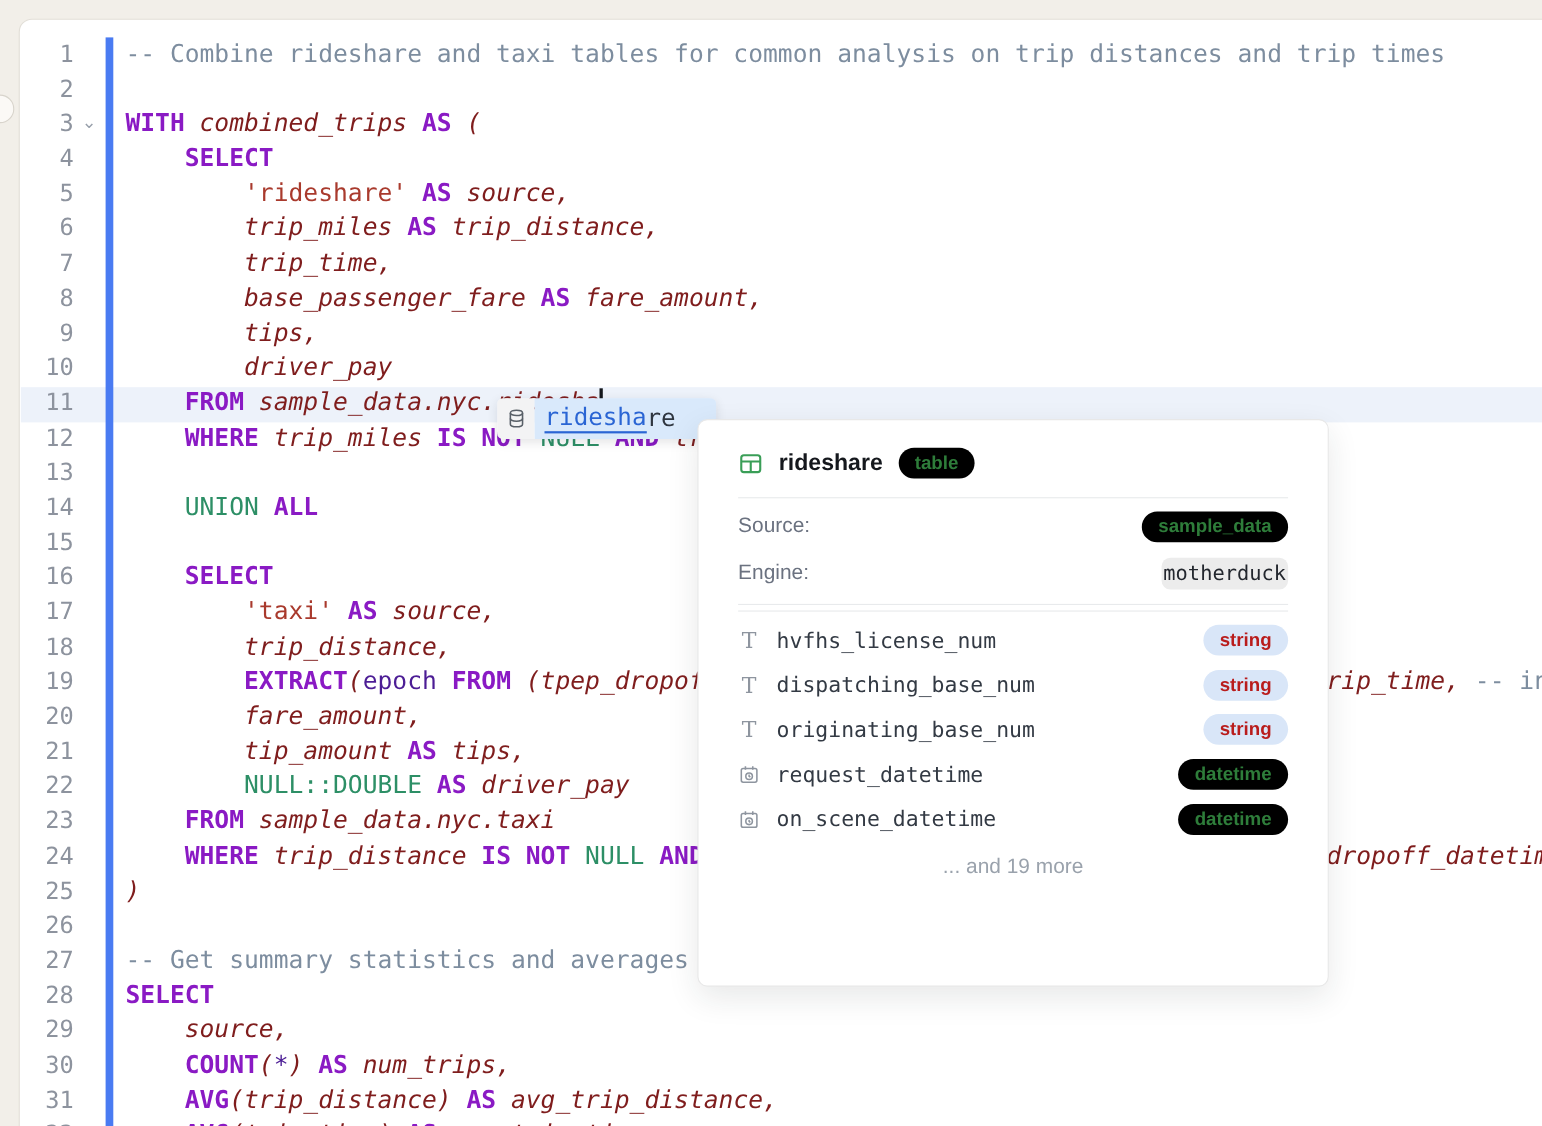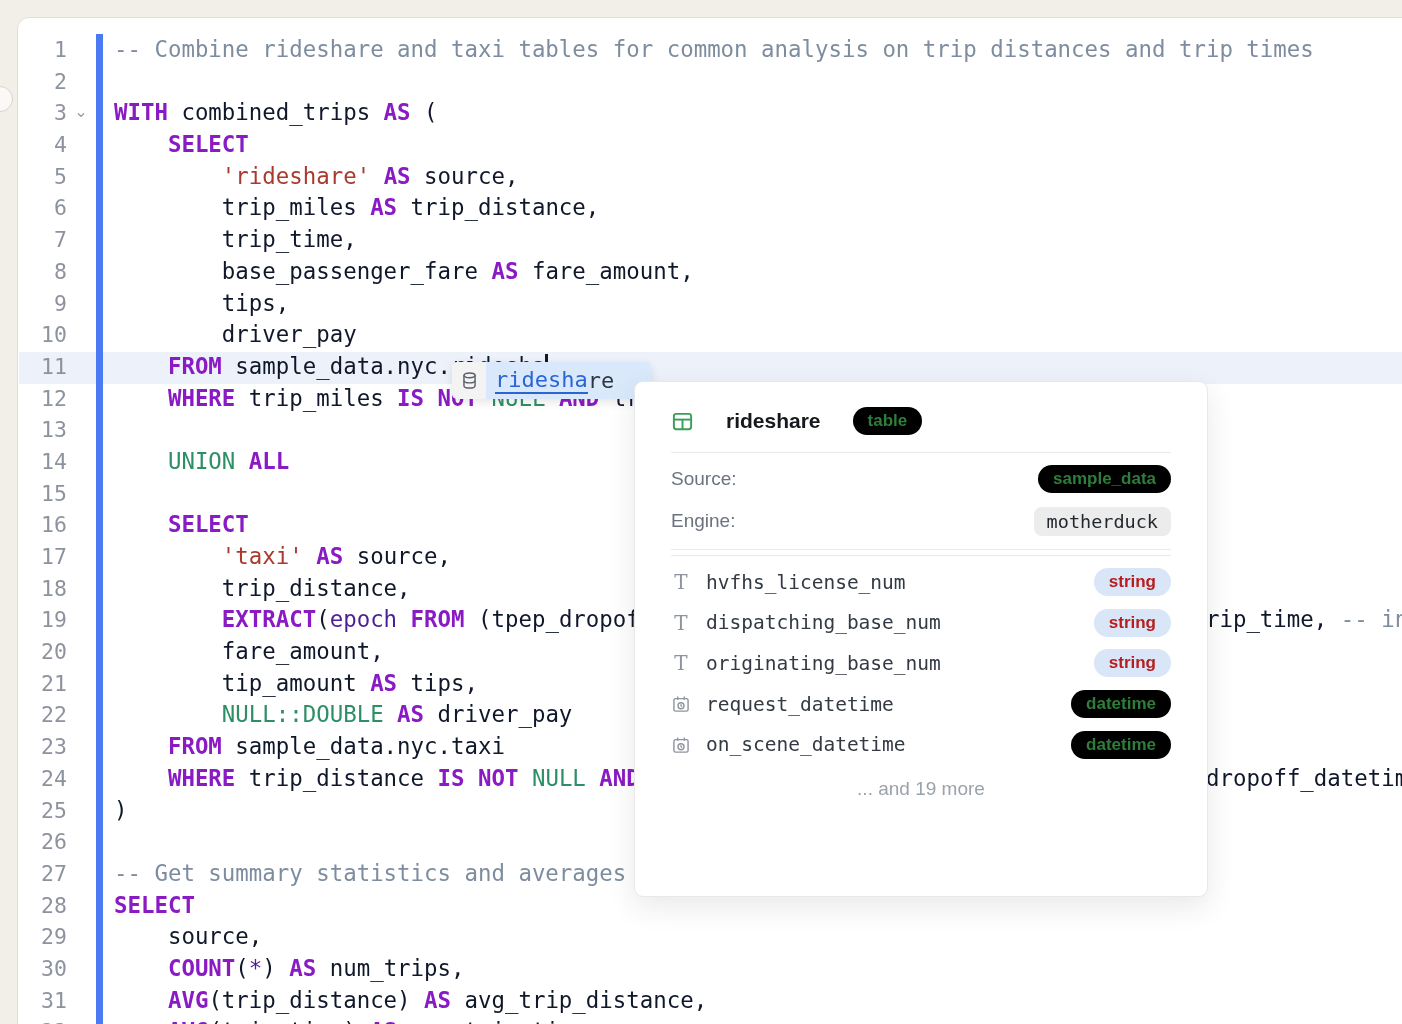--- a/index.html
+++ b/index.html
@@ -18,42 +18,42 @@
         color:#98a0ab;font-size:16px;z-index:2;cursor:pointer;}
   .gbar{position:absolute;left:78px;top:16px;width:7px;bottom:0;background:#4a7bf2;z-index:2;}
   .code{position:absolute;left:96px;top:16px;z-index:3;font-family:"DejaVu Sans Mono",monospace;
         font-size:22.4px;}
   .code-line{height:31.7px;line-height:31.7px;white-space:pre;color:#22272e;}
   .tk-kw{color:#8a1ac4;font-weight:bold;}
   .tk-kwl{color:#4c1d95;}
   .tk-str{color:#a93a2d;}
   .tk-grn{color:#2d8f66;}
   .tk-com{color:#7d8d9f;}
-  .tk-d{color:#0f172a;}
+  .tk-d{color:#7f1d1d;font-style:italic;}
   .caret{display:inline-block;width:2.5px;height:25px;background:#15181d;vertical-align:-5px;}
   
   .ac{position:absolute;left:452px;top:362px;height:37px;display:flex;z-index:20;
       box-shadow:0 3px 10px rgba(30,35,40,.12);border-radius:5px;}
   .ac-icon{width:34px;background:#f3f3f4;border-radius:5px 0 0 5px;display:flex;
            align-items:center;justify-content:center;}
   .ac-item{width:156px;background:#d9e9fb;border-radius:0 5px 5px 0;display:flex;align-items:center;
            padding-left:9px;font-family:"DejaVu Sans Mono",monospace;font-size:22px;}
   .ac-typed{color:#2a65d4;border-bottom:2.5px solid #2a65d4;}
   .ac-rest{color:#2f3640;}
   
   .popup{position:absolute;left:634px;top:381px;width:574px;height:516px;background:#fff;
          border:1px solid #e8e8e8;border-radius:9px;box-shadow:0 10px 28px rgba(31,35,40,.10);
          z-index:30;box-sizing:border-box;padding:0 36px;}
-  .pop-head{margin-top:25px;display:flex;align-items:center;gap:32px;}
+  .pop-head{margin-top:25px;display:flex;align-items:center;gap:14px;}
   .pop-title{font-size:21px;font-weight:bold;color:#15181d;}
   .pill{display:inline-block;border-radius:999px;padding:4px 15px;font-size:17px;font-weight:bold;}
   .pill-green{background:#000000;color:#2e7d3a;}
   .pill-blue{background:#d9e6f8;color:#b91c1c;}
   .pill-gray{background:#ececec;color:#23272e;font-family:"DejaVu Sans Mono",monospace;
-             font-weight:normal;font-size:18.5px;border-radius:8px;padding:4px 13px;}
+             font-weight:normal;font-size:18.5px;border-radius:8px;padding:4px 2px;}
   .divider{height:1px;background:#e8eaec;}
   .d1{margin-top:17px;} .d2{margin-top:7px;} .d3{margin-top:5px;}
   .info-row{height:42px;display:flex;align-items:center;justify-content:space-between;gap:36px;}
   .info-rows{margin-top:5px;}
   .info-label{font-size:19px;color:#6b7280;}
   .cols-count{height:48px;display:flex;align-items:center;gap:11px;color:#565d68;font-size:19px;}
   .col-row{height:40.6px;display:flex;align-items:center;justify-content:space-between;}
   .col-rows{margin-top:6px;}
   .col-left{display:flex;align-items:center;gap:15px;}
   .col-name{font-family:"DejaVu Sans Mono",monospace;font-size:19.5px;color:#333a44;}

